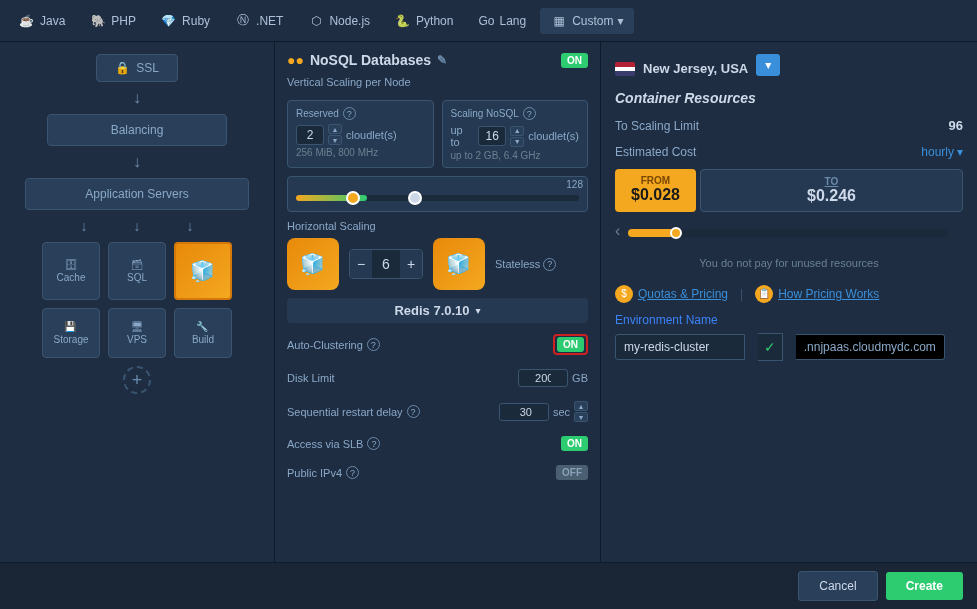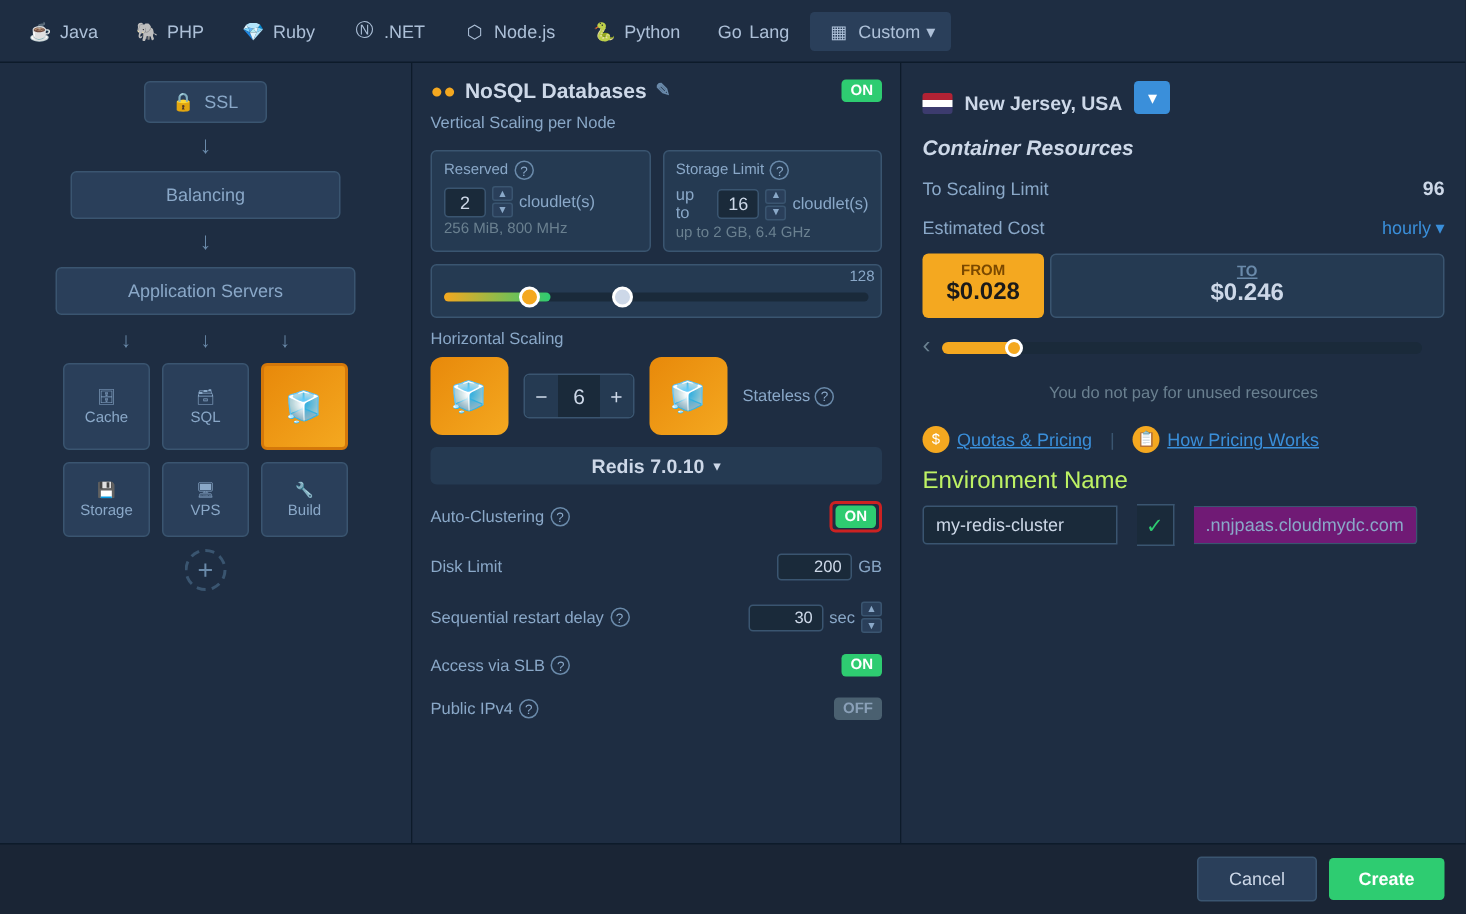--- a/index.html
+++ b/index.html
@@ -98,21 +98,21 @@
       text-align: center;
     }
     .app-servers-btn {
       background: #2a3f5a;
       border: 1px solid #3a5570;
       border-radius: 4px;
       padding: 8px 24px;
       color: #8aa8c8;
       cursor: pointer;
       font-size: 12px;
-      width: 200px;
+      width: 224px;
       text-align: center;
     }
     .bottom-icons-row {
       display: flex;
       gap: 8px;
       align-items: center;
       justify-content: center;
     }
     .icon-box {
       width: 58px;
@@ -420,21 +420,21 @@
     .form-value {
       display: flex;
       align-items: center;
       gap: 4px;
     }
     .input-field {
       background: #1a2a3a;
       border: 1px solid #3a5570;
       border-radius: 3px;
       color: #cdd8e8;
-      padding: 2px 6px;
+      padding: 2px 16px;
       font-size: 11px;
       width: 50px;
       text-align: right;
     }
     .unit-label { font-size: 11px; color: #8aa8c8; }
 
     
     .auto-cluster-toggle {
       border: 2px solid #cc2222;
       border-radius: 4px;
@@ -600,21 +600,21 @@
       align-items: center;
       justify-content: center;
       font-size: 10px;
       color: #fff;
     }
     .link-text { color: #3a8fda; font-size: 12px; text-decoration: underline; }
     .divider { color: #3a5570; }
 
     
     .env-section { }
-    .env-label { font-size: 16px; color: #bef264; margin-bottom: 6px; }
+    .env-label { font-size: 12px; color: #3b82f6; margin-bottom: 6px; }
     .env-input-row {
       display: flex;
       align-items: center;
       gap: 13px;
     }
     .env-input {
       background: #1a2a3a;
       border: 1px solid #3a5570;
       border-radius: 3px 0 0 3px;
       color: #cdd8e8;
@@ -624,21 +624,21 @@
     }
     .env-check {
       background: #1a2a3a;
       border: 1px solid #3a5570;
       border-left: none;
       padding: 5px 6px;
       color: #2ecc71;
       font-size: 14px;
     }
     .env-domain {
-      background: #701a75;
+      background: #000000;
       border: 1px solid #3a5570;
       border-left: none;
       border-radius: 0 3px 3px 0;
       padding: 5px 8px;
       color: #8aa8c8;
       font-size: 12px;
     }
 
     
     .footer {
@@ -804,21 +804,21 @@
             <div class="ud-btn">▲</div>
             <div class="ud-btn">▼</div>
           </div>
           <span class="scaling-unit">cloudlet(s)</span>
         </div>
         <div class="scaling-sub">256 MiB, 800 MHz</div>
       </div>
 
       <div class="scaling-box">
         <div class="scaling-box-label">
-          <span>Storage Limit</span>
+          <span>Scaling NoSQL</span>
           <span class="info-icon">?</span>
         </div>
         <div class="scaling-value-row">
           <span class="scaling-unit">up to</span>
           <div class="scaling-num">16</div>
           <div class="up-down">
             <div class="ud-btn">▲</div>
             <div class="ud-btn">▼</div>
           </div>
           <span class="scaling-unit">cloudlet(s)</span>

